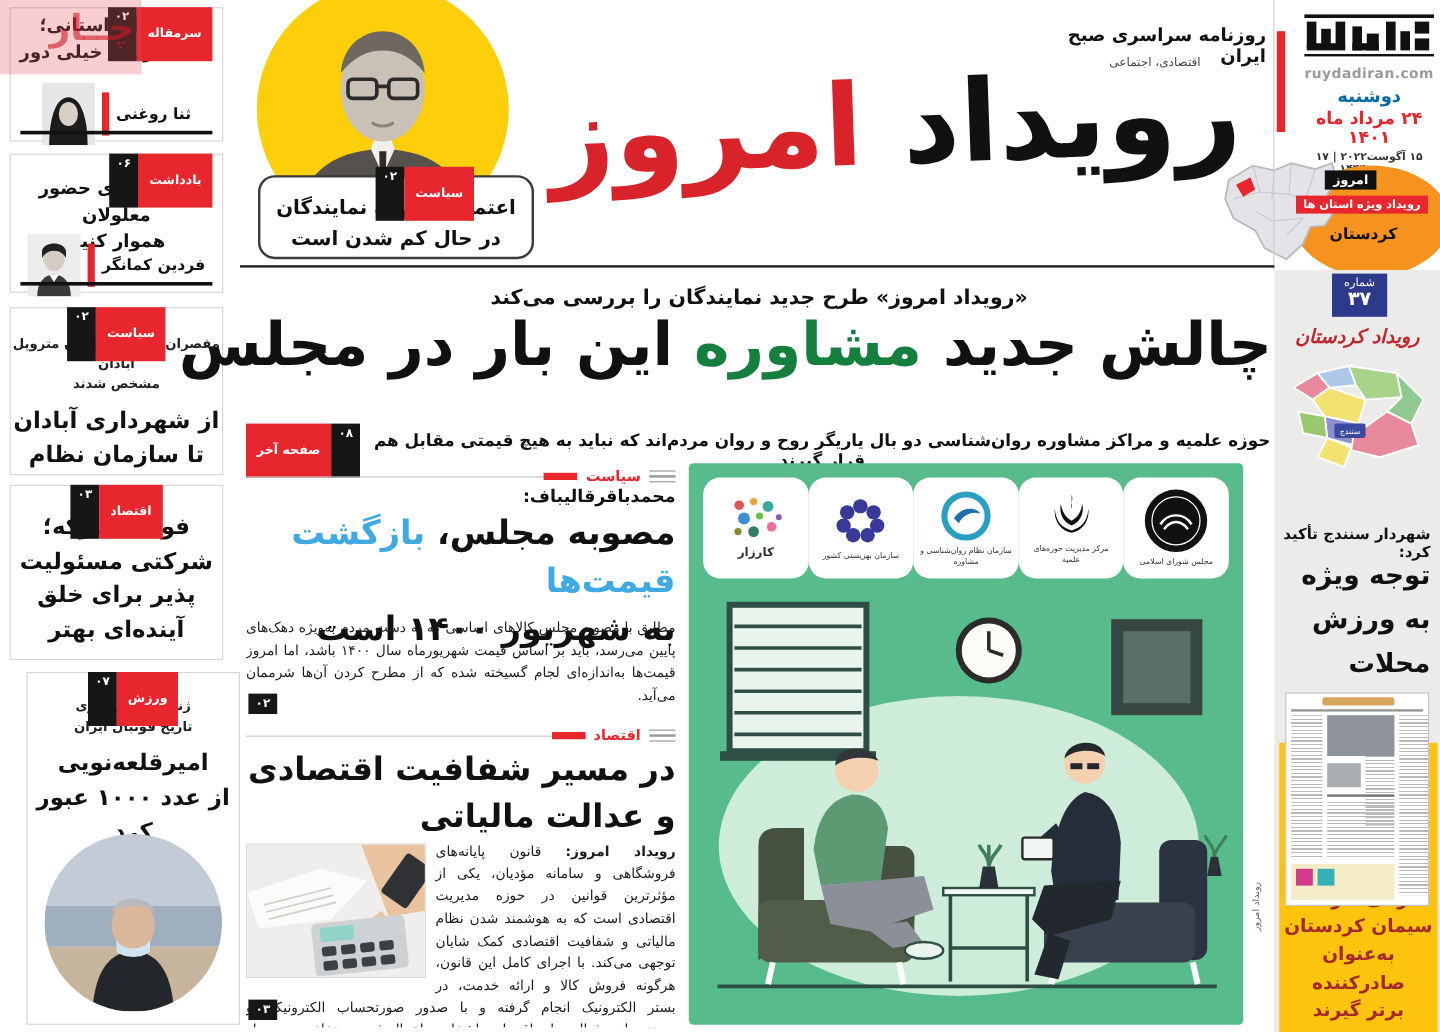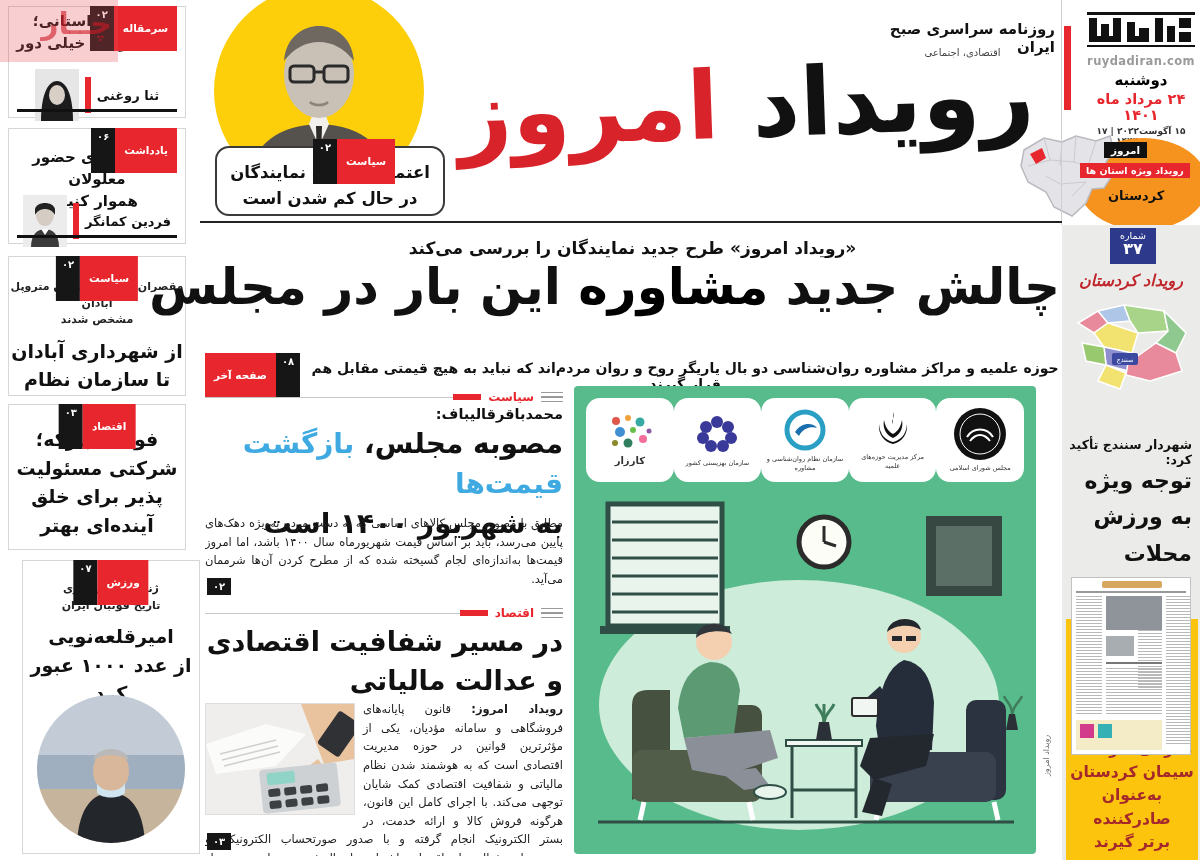--- a/index.html
+++ b/index.html
@@ -31,21 +31,21 @@
   .sec-head{display:flex;direction:rtl;align-items:center;gap:7px;}
   .sec-ham{display:flex;flex-direction:column;gap:3px;width:22px;flex:0 0 auto;}
   .sec-ham i{height:1.5px;background:#9a9a9a;display:block;}
   .sec-label{color:#e8262d;font-size:12px;font-weight:bold;white-space:nowrap;}
   .sec-rule{flex:1;position:relative;height:6px;}
   .sec-rule .ln{position:absolute;left:0;right:0;top:2.5px;height:1px;background:#c6c6c6;}
   .sec-rule .rd{position:absolute;right:0;top:0;width:28px;height:6px;background:#e8262d;}
 
   .body-txt{font-size:11.5px;line-height:1.62;text-align:justify;color:#1c1c1c;}
   .blue{color:#3fa9e1;}
-  .red{color:#000000;}
+  .red{color:#15803d;}
 
   
   .sidebar{position:absolute;left:1062px;top:225px;width:138px;height:635px;background:#ebebe9;}
   .vline{position:absolute;left:1061px;top:0;width:1px;height:225px;background:#cfcfcf;}
 
   .logo-card{width:95px;height:84px;background:#fff;border-radius:14px;display:flex;flex-direction:column;align-items:center;justify-content:center;gap:3px;box-sizing:border-box;padding:4px;}
   .logo-cap{font-size:6.5px;color:#333;text-align:center;line-height:1.3;}
 
   .thumb-col{position:absolute;width:24px;background-image:repeating-linear-gradient(#b9b9b9 0 1px,transparent 1px 3px);}
 </style>
@@ -68,21 +68,21 @@
       <rect x="42" y="14" width="8" height="20" fill="#111"></rect>
       <rect x="54" y="20" width="10" height="14" fill="#111"></rect>
       <rect x="42" y="28" width="22" height="6" fill="#111"></rect>
       <rect x="70" y="10" width="8" height="24" fill="#111"></rect>
       <rect x="82" y="18" width="8" height="16" fill="#111"></rect>
       <rect x="94" y="10" width="12" height="10" fill="#111"></rect>
       <rect x="94" y="24" width="12" height="10" fill="#111"></rect>
       <rect x="2" y="37" width="108" height="2" fill="#111"></rect>
     </svg>
     <div class="ctr b" style="font-size:11.5px;color:#9a9a9a;letter-spacing:.4px;">ruydadiran.com</div>
-    <div class="ctr b" style="font-size:15px;color:#000000;margin-top:3px;">دوشنبه</div>
+    <div class="ctr b" style="font-size:15px;color:#0369a1;margin-top:3px;">دوشنبه</div>
     <div class="ctr b" style="font-size:14.5px;color:#e8262d;margin-top:2px;">۲۴ مرداد ماه ۱۴۰۱</div>
     <div class="ctr b" style="font-size:9px;color:#333;margin-top:3px;">۱۵ آگوست۲۰۲۲ | ۱۷ محرم ۱۴۴۴</div>
     <div class="ctr b" style="font-size:10px;margin-top:2px;"><span class="red">شماره ۱۴۱۸ /</span> <span style="color:#3052a0;">سال ششم</span></div>
     <div class="ctr b" style="font-size:10px;margin-top:2px;">۸ صفحه / قیمت: ۲۰۰۰ تومان</div>
   </div>
 
   <div class="abs" style="left:1078px;top:138px;width:130px;height:92px;background:#f6921e;border-radius:50%;"></div>
   <svg class="abs" style="left:1016px;top:126px;" width="104" height="100" viewBox="0 0 104 100">
     <path d="M8,24 L28,12 L46,16 L60,10 L80,15 L94,10 L98,24 L90,36 L96,50 L88,62 L76,63 L70,77 L56,90 L38,81 L30,66 L12,56 L5,40 Z" fill="#e4e4e8" stroke="#b9b9bf" stroke-width="1.5"></path>
     <path d="M28,12 L34,34 M46,16 L44,40 M60,10 L58,36 M80,15 L72,40 M34,34 L12,40 M34,34 L58,36 M58,36 L72,40 M72,40 L88,44 M44,58 L70,56 M30,50 L44,58 M56,70 L70,56" stroke="#c9c9cf" stroke-width="1" fill="none"></path>

